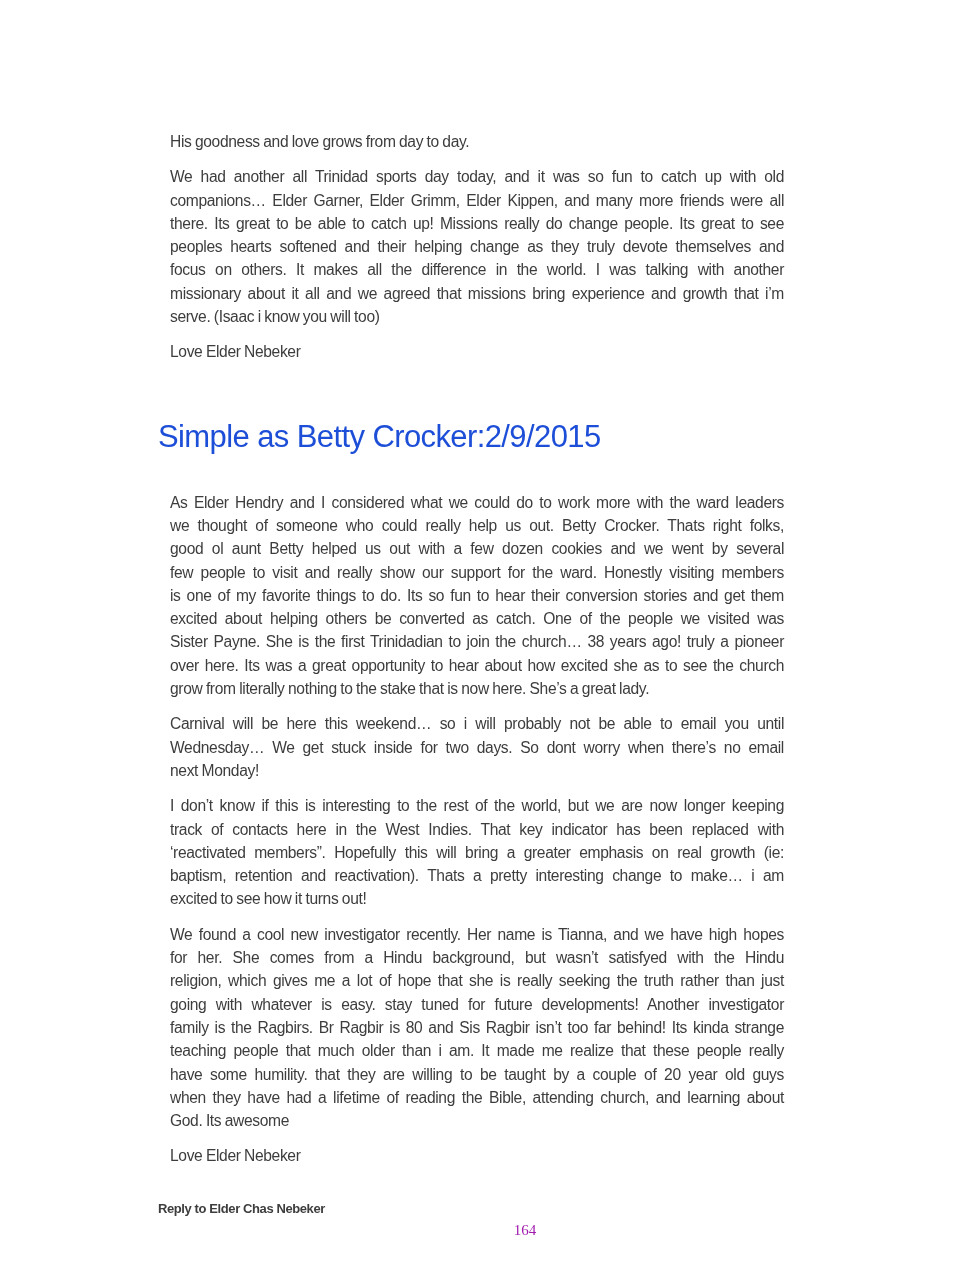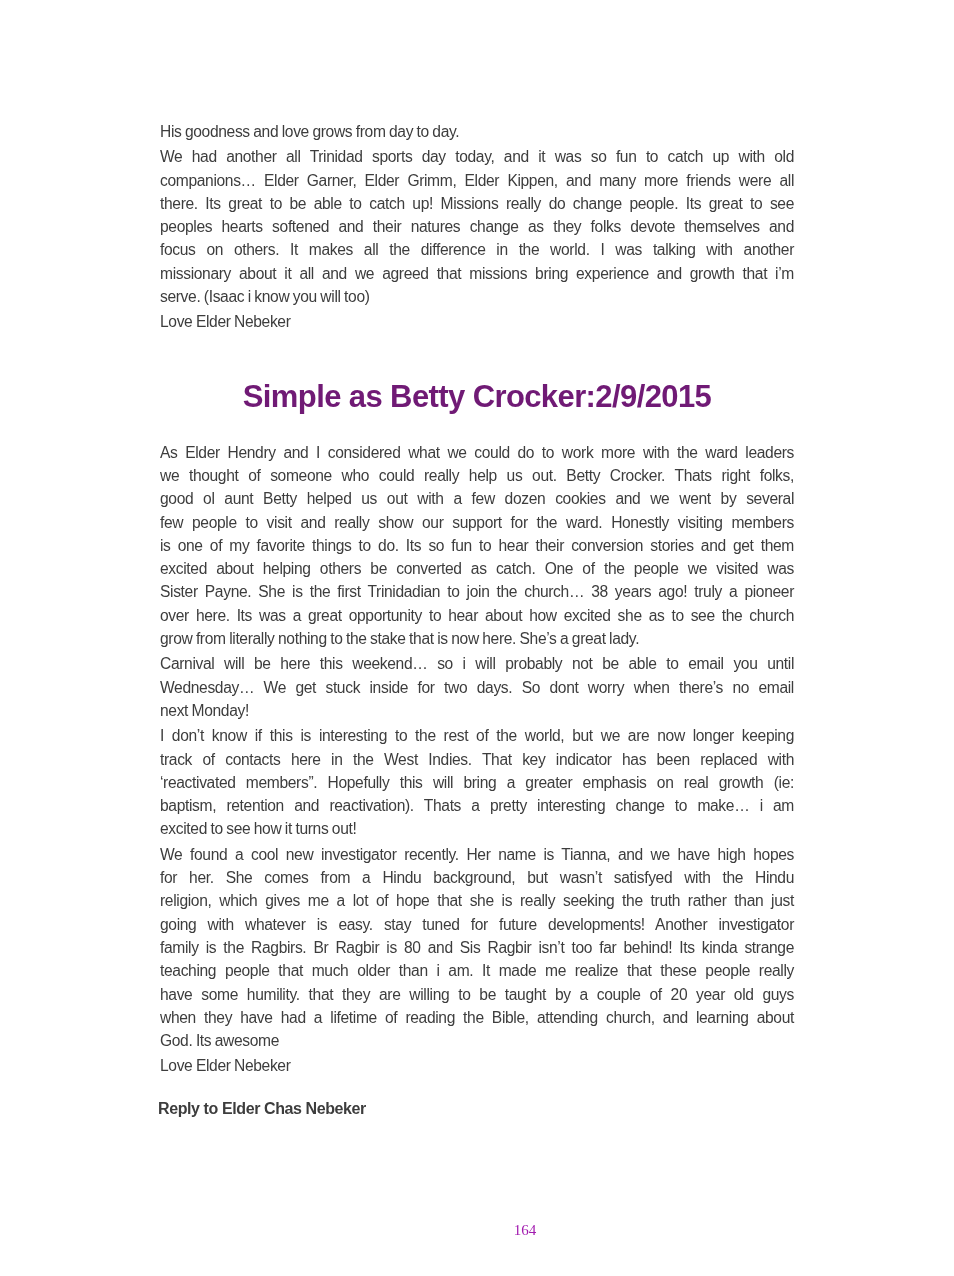--- a/index.html
+++ b/index.html
@@ -16,54 +16,54 @@
     .page {
       position: absolute;
       left: 158px;
       top: 118px;
       width: 638px;
       font-family: "Liberation Sans", sans-serif;
       color: #3d3d3d;
       font-size: 15.6px;
     }
     .para {
-      margin: 2px;
+      margin: 12px;
     }
     .line {
       display: block;
       height: 23.3px;
       line-height: 23.3px;
       text-align: justify;
       text-align-last: justify;
       white-space: nowrap;
       overflow: visible;
       letter-spacing: -0.35px;
       word-spacing: -0.5px;
     }
     .line.last {
       text-align-last: left;
     }
     .section-gap-1 { height: 35px; }
     .heading {
       font-family: "Liberation Sans", sans-serif;
-      font-weight: bold;
+      font-weight: normal;
       font-size: 31px;
-      color: #701a75;
-      text-align: center;
+      color: #1d4ed8;
+      text-align: left;
       margin: 0;
       height: 52px;
       line-height: 52px;
       letter-spacing: -0.6px;
     }
     .section-gap-2 { height: 16px; }
     .reply-gap { height: 17px; }
     .reply {
       font-weight: bold;
       color: #3d3d3d;
-      font-size: 16px;
+      font-size: 13px;
       line-height: 23px;
       letter-spacing: -0.4px;
     }
     .page-number {
       position: absolute;
       left: 0;
       width: 954px;
       top: 1222px;
       text-align: center;
       font-family: "Liberation Serif", serif;
@@ -77,21 +77,21 @@
 
 <div class="page">
   <div id="prev-body">
       <div class="para">
         <span class="line last">His goodness and love grows from day to day.</span>
       </div>
       <div class="para">
         <span class="line">We had another all Trinidad sports day today, and it was so fun to catch up with old</span>
         <span class="line">companions… Elder Garner, Elder Grimm, Elder Kippen, and many more friends were all</span>
         <span class="line">there. Its great to be able to catch up! Missions really do change people. Its great to see</span>
-        <span class="line">peoples hearts softened and their natures change as they folks devote themselves and</span>
+        <span class="line">peoples hearts softened and their helping change as they truly devote themselves and</span>
         <span class="line">focus on others. It makes all the difference in the world. I was talking with another</span>
         <span class="line">missionary about it all and we agreed that missions bring experience and growth that i’m</span>
         <span class="line last">serve. (Isaac i know you will too)</span>
       </div>
       <div class="para">
         <span class="line last">Love Elder Nebeker</span>
       </div>
     </div>
 
   <div class="section-gap-1"></div>

